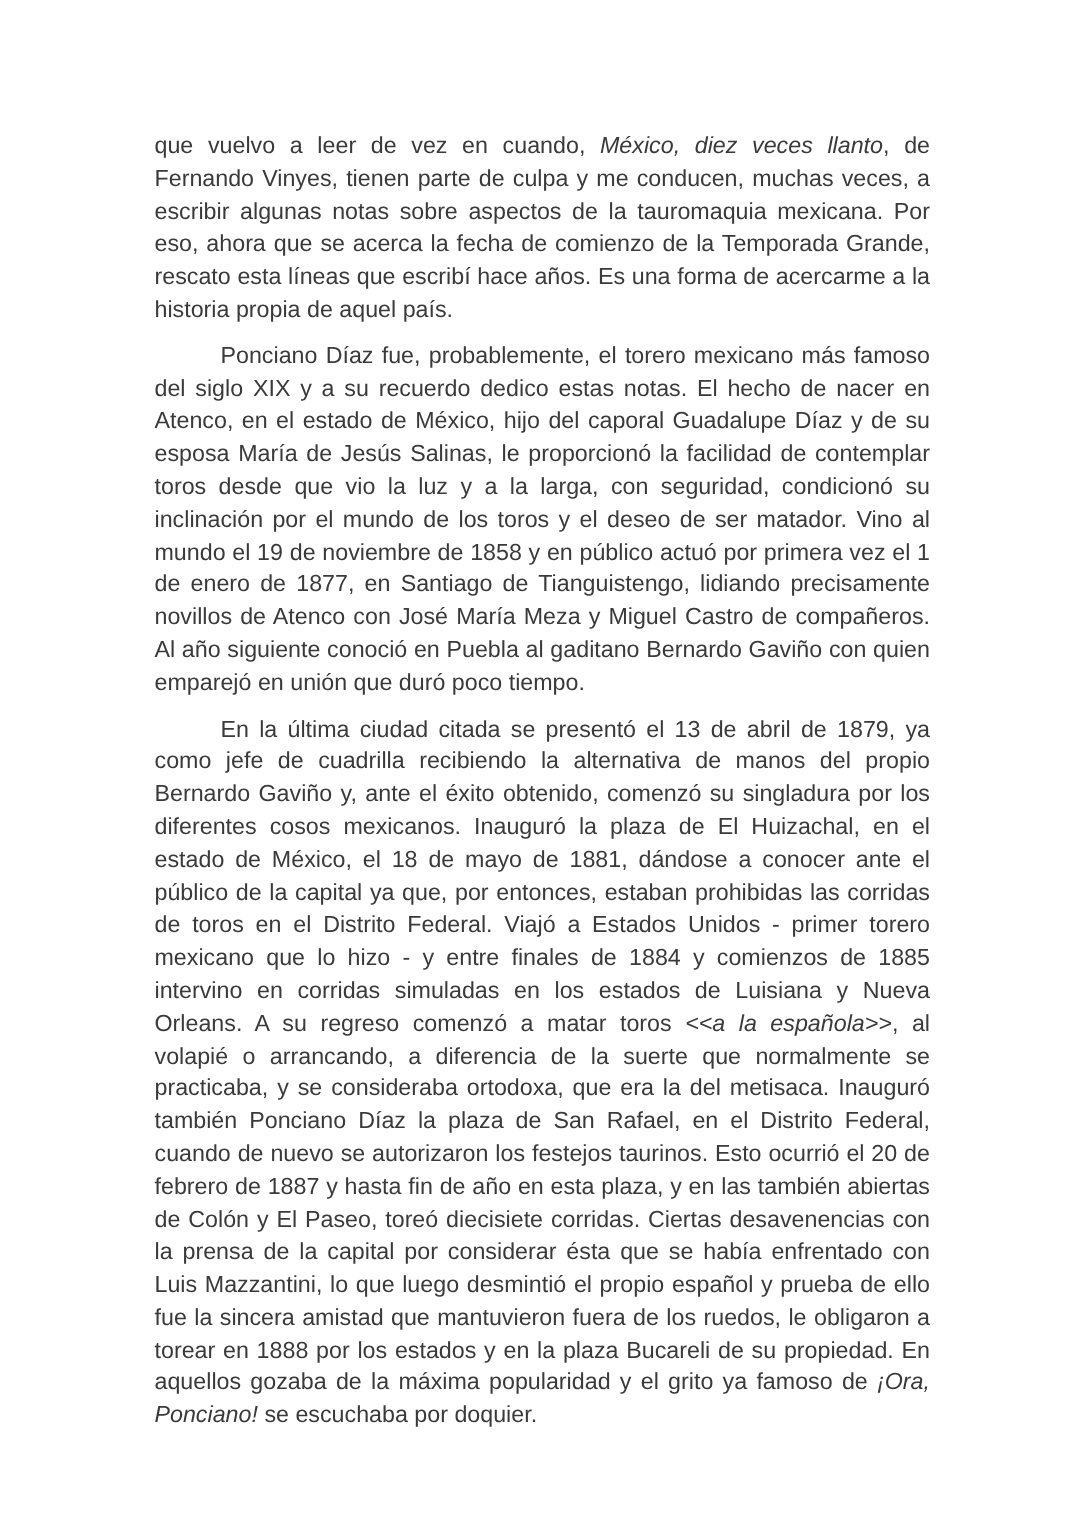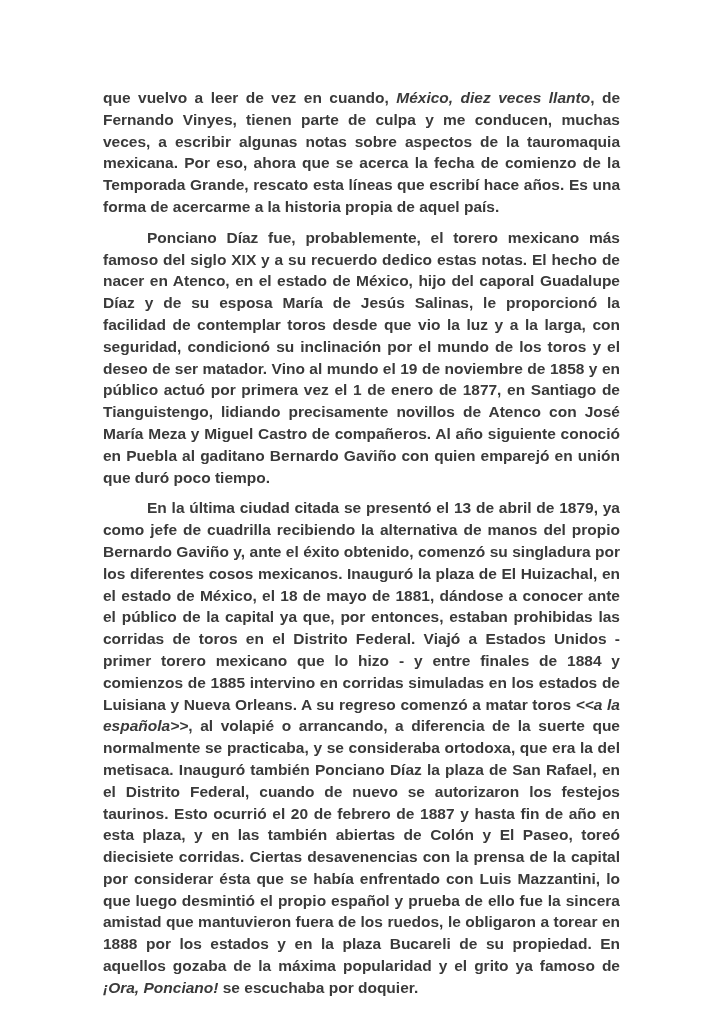--- a/index.html
+++ b/index.html
@@ -16,21 +16,20 @@
     padding: 87px 104px 70px 103px;
     font-family: "Liberation Sans", "DejaVu Sans", sans-serif;
     font-size: 15.5px;
     line-height: 21.8px;
     color: #3a3a3a;
     overflow: hidden;
   }
   .para {
     margin: 0 0 9px 0;
     text-align: justify;
-    font-weight: bold;
   }
   .para.indent {
     text-indent: 44px;
   }
   .para em {
     font-style: italic;
   }
 </style>
 </head>
 <body>

